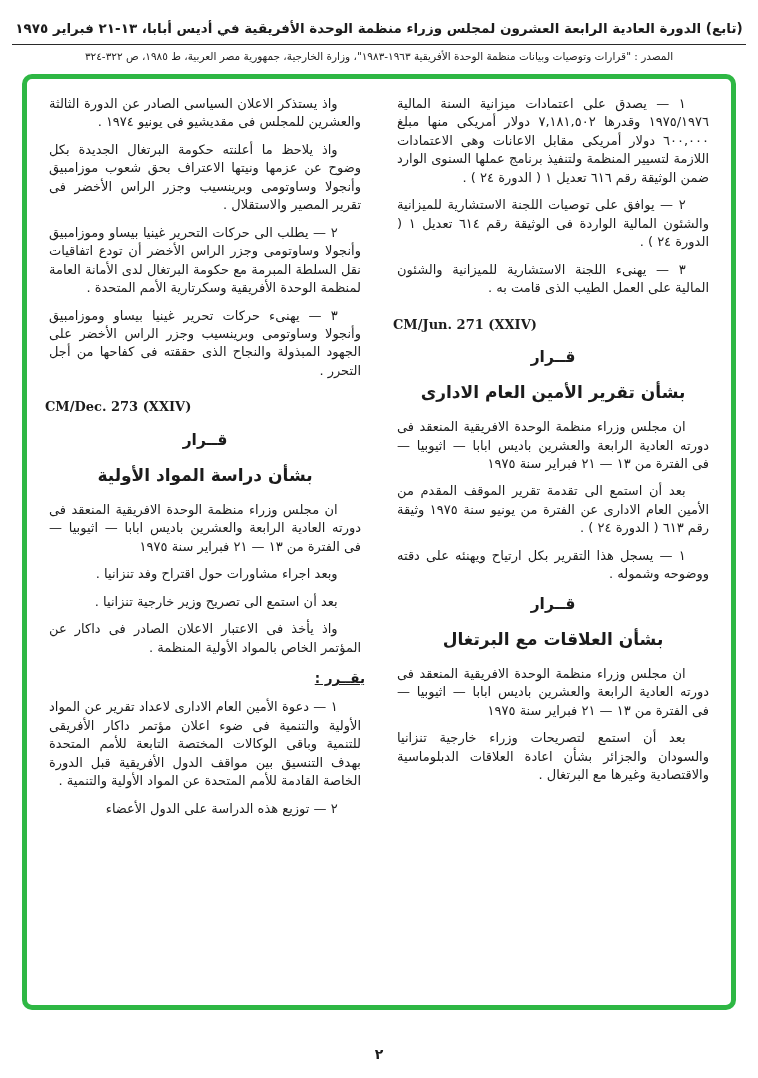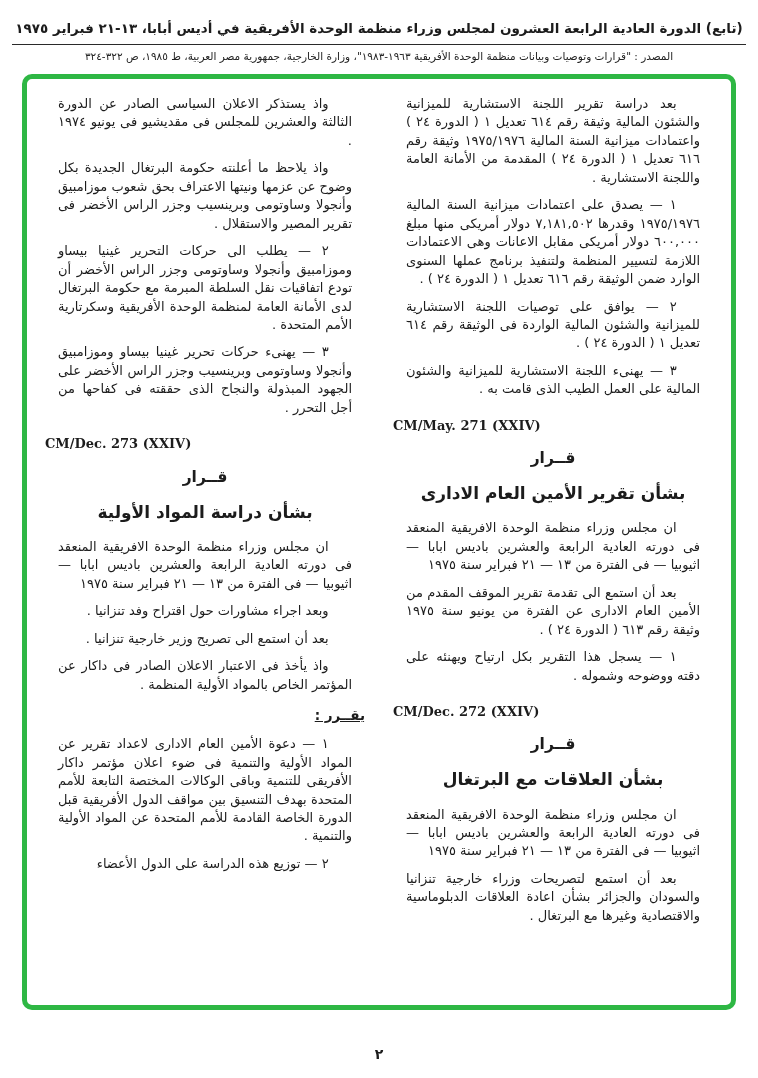--- a/index.html
+++ b/index.html
@@ -38,21 +38,21 @@
     border: 5px solid var(--frame-green);
     border-radius: 10px;
     padding: 16px 18px 10px;
     overflow: hidden;
     background: #fff;
   }
   .columns { display: flex; gap: 28px; direction: rtl; height: 100%; }
   .column { flex: 1 1 0; font-size: 13px; line-height: 1.42; }
 
   
-  .block { margin: 0 13px 9px; }
+  .block { margin: 0 4px 9px; }
   .p { text-align: justify; text-indent: 1.8em; }
   .code {
     direction: ltr;
     text-align: left;
     font-family: "DejaVu Serif", serif;
     font-weight: bold;
     font-size: 13px;
     margin: 18px 0 12px;
   }
   .title { text-align: center; font-weight: bold; font-size: 15.5px; margin: 5px 0 12px; }
@@ -77,31 +77,29 @@
 
   <header>
     <div class="hdr-title">(تابع) الدورة العادية الرابعة العشرون لمجلس وزراء منظمة الوحدة الأفريقية في أديس أبابا، ١٣-٢١ فبراير ١٩٧٥</div>
     <div class="hdr-rule"></div>
     <div class="hdr-source">المصدر : "قرارات وتوصيات وبيانات منظمة الوحدة الأفريقية ١٩٦٣-١٩٨٣"، وزارة الخارجية، جمهورية مصر العربية، ط ١٩٨٥، ص ٣٢٢-٣٢٤</div>
   </header>
 
   <section class="frame">
     <div class="columns">
       <div class="column">
-          <div class="block p">بعد دراسة تقرير اللجنة الاستشارية للميزانية والشئون المالية وثيقة رقم ٦١٤ تعديل ١ ( الدورة ٢٤ ) واعتمادات ميزانية السنة المالية ١٩٧٥/١٩٧٦ وثيقة رقم ٦١٦ تعديل ١ ( الدورة ٢٤ ) المقدمة من الأمانة العامة واللجنة الاستشارية .</div>
           <div class="block p">١ — يصدق على اعتمادات ميزانية السنة المالية ١٩٧٥/١٩٧٦ وقدرها ٧,١٨١,٥٠٢ دولار أمريكى منها مبلغ ٦٠٠,٠٠٠ دولار أمريكى مقابل الاعانات وهى الاعتمادات اللازمة لتسيير المنظمة ولتنفيذ برنامج عملها السنوى الوارد ضمن الوثيقة رقم ٦١٦ تعديل ١ ( الدورة ٢٤ ) .</div>
           <div class="block p">٢ — يوافق على توصيات اللجنة الاستشارية للميزانية والشئون المالية الواردة فى الوثيقة رقم ٦١٤ تعديل ١ ( الدورة ٢٤ ) .</div>
           <div class="block p">٣ — يهنىء اللجنة الاستشارية للميزانية والشئون المالية على العمل الطيب الذى قامت به .</div>
-          <div class="block code">CM/May. 271 (XXIV)</div>
+          <div class="block code">CM/Jun. 271 (XXIV)</div>
           <div class="block title">قــرار</div>
           <div class="block subtitle">بشأن تقرير الأمين العام الادارى</div>
           <div class="block p">ان مجلس وزراء منظمة الوحدة الافريقية المنعقد فى دورته العادية الرابعة والعشرين باديس ابابا — اثيوبيا — فى الفترة من ١٣ — ٢١ فبراير سنة ١٩٧٥</div>
           <div class="block p">بعد أن استمع الى تقدمة تقرير الموقف المقدم من الأمين العام الادارى عن الفترة من يونيو سنة ١٩٧٥ وثيقة رقم ٦١٣ ( الدورة ٢٤ ) .</div>
           <div class="block p">١ — يسجل هذا التقرير بكل ارتياح ويهنئه على دقته ووضوحه وشموله .</div>
-          <div class="block code">CM/Dec. 272 (XXIV)</div>
           <div class="block title">قــرار</div>
           <div class="block subtitle">بشأن العلاقات مع البرتغال</div>
           <div class="block p">ان مجلس وزراء منظمة الوحدة الافريقية المنعقد فى دورته العادية الرابعة والعشرين باديس ابابا — اثيوبيا — فى الفترة من ١٣ — ٢١ فبراير سنة ١٩٧٥</div>
           <div class="block p">بعد أن استمع لتصريحات وزراء خارجية تنزانيا والسودان والجزائر بشأن اعادة العلاقات الدبلوماسية والاقتصادية وغيرها مع البرتغال .</div>
         </div>
       <div class="column">
           <div class="block p">واذ يستذكر الاعلان السياسى الصادر عن الدورة الثالثة والعشرين للمجلس فى مقديشيو فى يونيو ١٩٧٤ .</div>
           <div class="block p">واذ يلاحظ ما أعلنته حكومة البرتغال الجديدة بكل وضوح عن عزمها ونيتها الاعتراف بحق شعوب موزامبيق وأنجولا وساوتومى وبرينسيب وجزر الراس الأخضر فى تقرير المصير والاستقلال .</div>
           <div class="block p">٢ — يطلب الى حركات التحرير غينيا بيساو وموزامبيق وأنجولا وساوتومى وجزر الراس الأخضر أن تودع اتفاقيات نقل السلطة المبرمة مع حكومة البرتغال لدى الأمانة العامة لمنظمة الوحدة الأفريقية وسكرتارية الأمم المتحدة .</div>
           <div class="block p">٣ — يهنىء حركات تحرير غينيا بيساو وموزامبيق وأنجولا وساوتومى وبرينسيب وجزر الراس الأخضر على الجهود المبذولة والنجاح الذى حققته فى كفاحها من أجل التحرر .</div>

